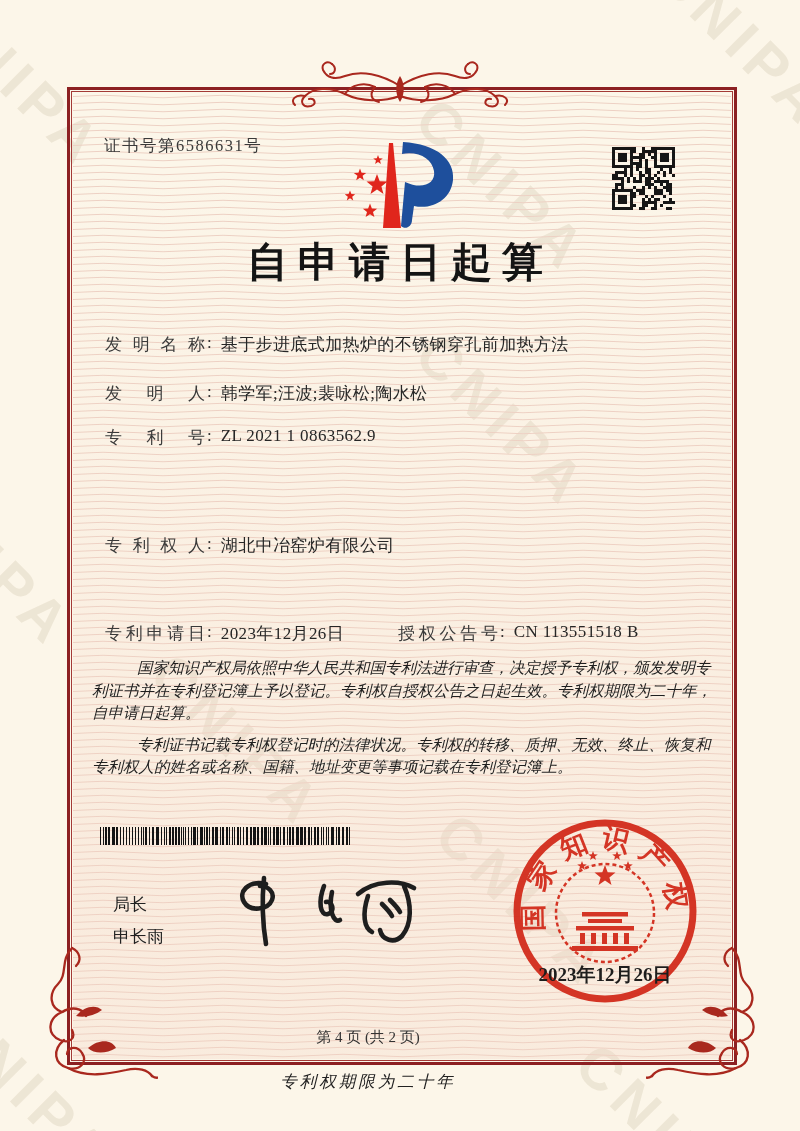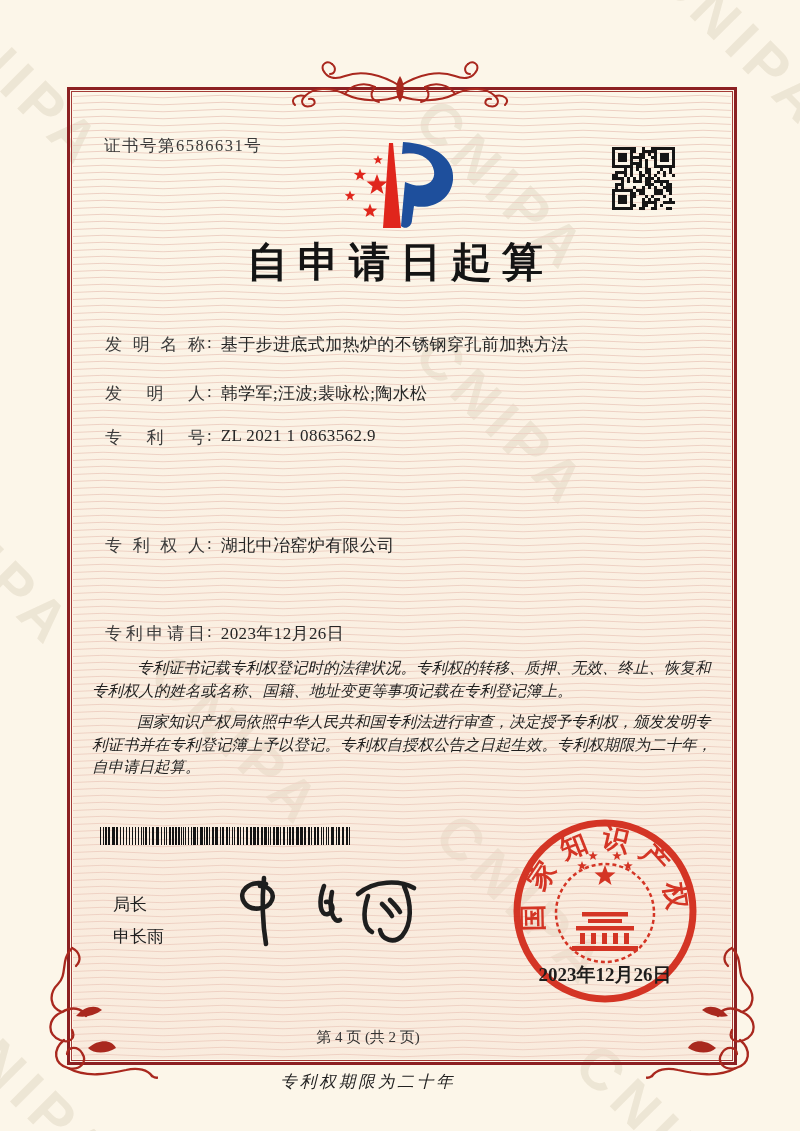--- a/index.html
+++ b/index.html
@@ -380,25 +380,28 @@
     <span class="flabel">发明人</span><span class="fcolon">:</span><span class="fvalue">韩学军;汪波;裴咏松;陶水松</span>
   </div>
   <div class="frow" style="top:426px">
     <span class="flabel">专利号</span><span class="fcolon">:</span><span class="fvalue">ZL 2021 1 0863562.9</span>
   </div>
   <div class="frow" style="top:534px">
     <span class="flabel">专利权人</span><span class="fcolon">:</span><span class="fvalue">湖北中冶窑炉有限公司</span>
   </div>
   <div class="frow" style="top:622px">
     <span class="flabel">专利申请日</span><span class="fcolon">:</span><span class="fvalue">2023年12月26日</span>
+    <span class="grant2">
+      <span class="flabel">授权公告号</span><span class="fcolon">:</span><span class="fvalue">CN 113551518 B</span>
+    </span>
   </div>
 
   <div class="legal">
+    <p>国家知识产权局依照中华人民共和国专利法进行审查，决定授予专利权，颁发发明专利证书并在专利登记簿上予以登记。专利权自授权公告之日起生效。专利权期限为二十年，自申请日起算。</p>
     <p>专利证书记载专利权登记时的法律状况。专利权的转移、质押、无效、终止、恢复和专利权人的姓名或名称、国籍、地址变更等事项记载在专利登记簿上。</p>
-    <p>国家知识产权局依照中华人民共和国专利法进行审查，决定授予专利权，颁发发明专利证书并在专利登记簿上予以登记。专利权自授权公告之日起生效。专利权期限为二十年，自申请日起算。</p>
   </div>
 
   <div class="barcode">
       <i style="left:0px;width:1px"></i>
       <i style="left:3px;width:1px"></i>
       <i style="left:5px;width:2px"></i>
       <i style="left:8px;width:2px"></i>
       <i style="left:12px;width:3px"></i>
       <i style="left:16px;width:2px"></i>
       <i style="left:20px;width:1px"></i>

